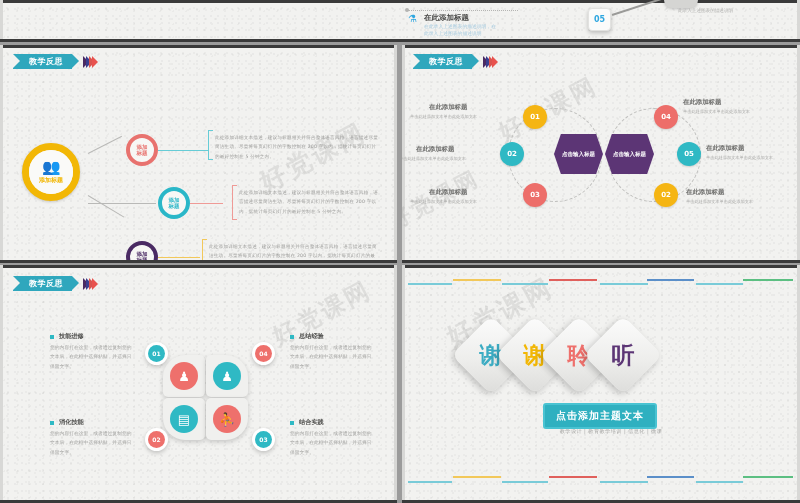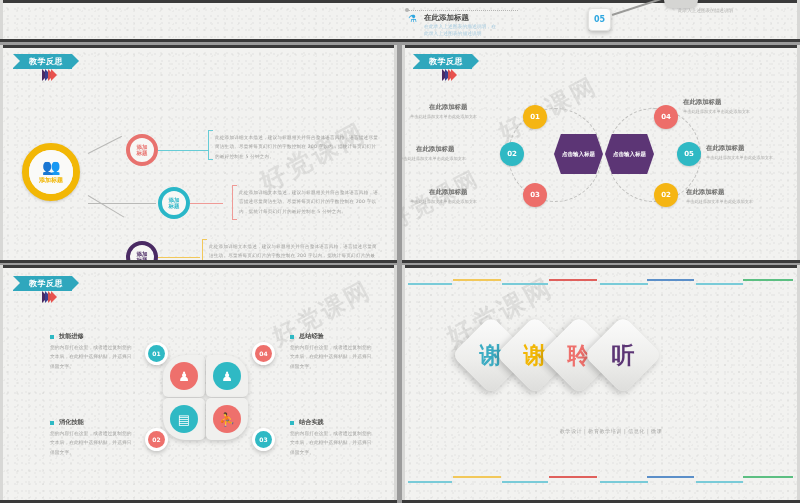--- a/index.html
+++ b/index.html
@@ -28,21 +28,21 @@
   .sl-edge-l{position:absolute;left:0;top:0;bottom:0;width:3px;background:#d8d8d6;}
   .sl-edge-r{position:absolute;right:0;top:0;bottom:0;width:3px;background:#d8d8d6;}
 
   #slide-top{left:0;top:0;width:800px;height:42px;}
   #slide-2{left:0;top:45px;width:397px;height:218px;}
   #slide-3{left:402px;top:45px;width:398px;height:218px;}
   #slide-4{left:0;top:265px;width:397px;height:238px;}
   #slide-5{left:402px;top:265px;width:398px;height:238px;}
 
   
-  .sec-tag{position:absolute;display:flex;align-items:center;flex-direction:column;}
+  .sec-tag{position:absolute;display:flex;align-items:center;}
   .tag-body{
     position:relative;height:15px;background:#2fa7bd;
     display:flex;align-items:center;padding:0 9px 0 16px;
     color:#fff;font-size:8px;font-weight:bold;letter-spacing:.5px;white-space:nowrap;
   }
   .tag-body::before{
     content:"";position:absolute;left:0;top:0;
     border-left:7px solid #f2f2f0;border-top:7.5px solid transparent;border-bottom:7.5px solid transparent;
   }
   .tag-body::after{
@@ -388,15 +388,16 @@
       <span style="color:#f2b705;">谢</span>
     </div>
     <div class="dia">
       <span style="color:#ee706c;">聆</span>
     </div>
     <div class="dia">
       <span style="color:#5c3575;">听</span>
     </div>
   </div>
 
+  <div class="thanks-btn">点击添加主题文本</div>
   <div class="thanks-sub">教学设计 | 教育教学培训 | 信息化 | 微课</div>
 
 </div>
 
 </body></html>

